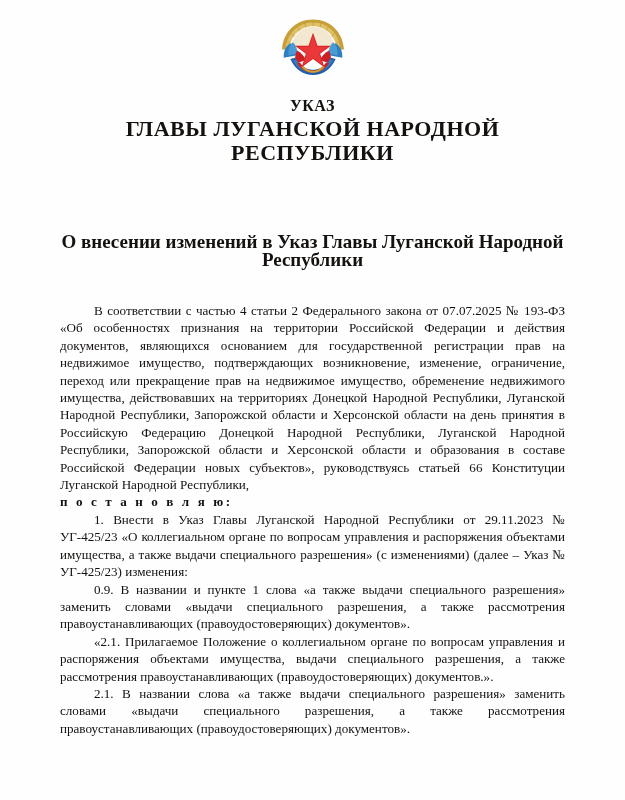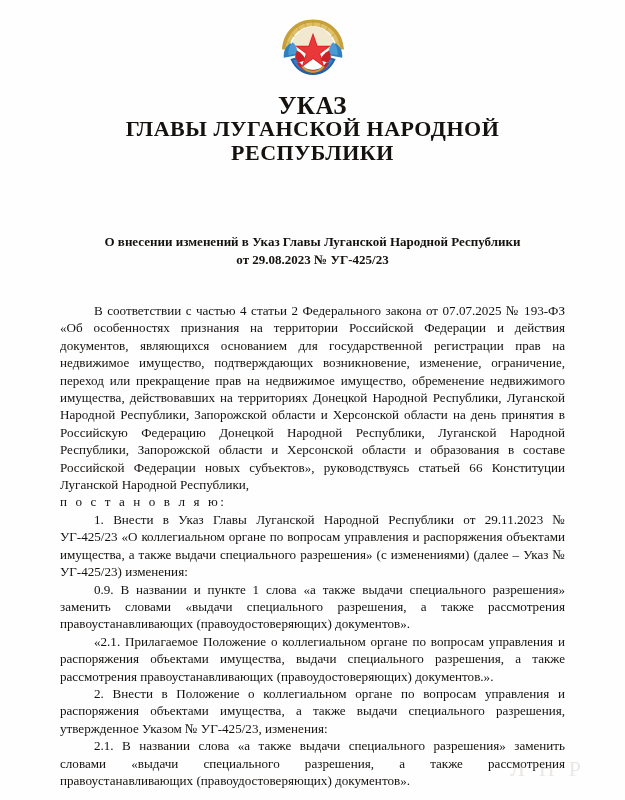--- a/index.html
+++ b/index.html
@@ -39,34 +39,34 @@
   .emblem svg { display: block; width: 72px; height: 62px; }
 
   
   .doc-title {
     text-align: center;
     font-weight: bold;
     letter-spacing: 0.5px;
     margin-top: 16px;
   }
   .doc-title .line1 {
-    font-size: 25px;
+    font-size: 16px;
     line-height: 23px;
     display: block;
   }
   .doc-title .line2 {
     font-size: 22px;
     line-height: 24px;
     display: block;
   }
 
   .doc-subtitle {
     text-align: center;
     font-weight: bold;
-    font-size: 13px;
+    font-size: 19px;
     line-height: 18px;
     margin-top: 68px;
   }
   .doc-subtitle span { display: block; }
 
   
   .body-text {
     margin-top: 33px;
     font-size: 13.1px;
     line-height: 17.4px;
@@ -74,20 +74,21 @@
     text-justify: inter-word;
     hyphens: none;
   }
   .body-text p {
     margin: 0;
     text-indent: 34px;
     text-align: justify;
   }
   .body-text p.noindent {
     text-indent: 0;
+    font-weight: bold;
   }
   .spaced {
     letter-spacing: 2.6px;
     text-indent: 0;
     display: block;
   }
 
   
   .watermark {
     position: absolute;
@@ -148,27 +149,24 @@
     </div>
   </div>
 
   <div class="doc-title">
     <span class="line1">УКАЗ</span>
     <span class="line2">ГЛАВЫ ЛУГАНСКОЙ НАРОДНОЙ РЕСПУБЛИКИ</span>
   </div>
 
   <div class="doc-subtitle">
     <span>О внесении изменений в Указ Главы Луганской Народной Республики</span>
-    <span>от 29.08.2023 № УГ-425/23</span>
   </div>
 
   <div class="body-text">
     <p>В соответствии с частью 4 статьи 2 Федерального закона от 07.07.2025 № 193-ФЗ «Об особенностях признания на территории Российской Федерации и действия документов, являющихся основанием для государственной регистрации прав на недвижимое имущество, подтверждающих возникновение, изменение, ограничение, переход или прекращение прав на недвижимое имущество, обременение недвижимого имущества, действовавших на территориях Донецкой Народной Республики, Луганской Народной Республики, Запорожской области и Херсонской области на день принятия в Российскую Федерацию Донецкой Народной Республики, Луганской Народной Республики, Запорожской области и Херсонской области и образования в составе Российской Федерации новых субъектов», руководствуясь статьей 66 Конституции Луганской Народной Республики,</p>
     <p class="noindent spaced">п о с т а н о в л я ю:</p>
     <p>1. Внести в Указ Главы Луганской Народной Республики от 29.11.2023 № УГ-425/23 «О коллегиальном органе по вопросам управления и распоряжения объектами имущества, а также выдачи специального разрешения» (с изменениями) (далее – Указ № УГ-425/23) изменения:</p>
     <p>0.9. В названии и пункте 1 слова «а также выдачи специального разрешения» заменить словами «выдачи специального разрешения, а также рассмотрения правоустанавливающих (правоудостоверяющих) документов».</p>
     <p>«2.1. Прилагаемое Положение о коллегиальном органе по вопросам управления и распоряжения объектами имущества, выдачи специального разрешения, а также рассмотрения правоустанавливающих (правоудостоверяющих) документов.».</p>
-    <p>2. Внести в Положение о коллегиальном органе по вопросам управления и распоряжения объектами имущества, а также выдачи специального разрешения, утвержденное Указом № УГ-425/23, изменения:</p>
     <p>2.1. В названии слова «а также выдачи специального разрешения» заменить словами «выдачи специального разрешения, а также рассмотрения правоустанавливающих (правоудостоверяющих) документов».</p>
   </div>
 
-  <div class="watermark">ЛНР</div>
 </div>
 
 </body></html>

